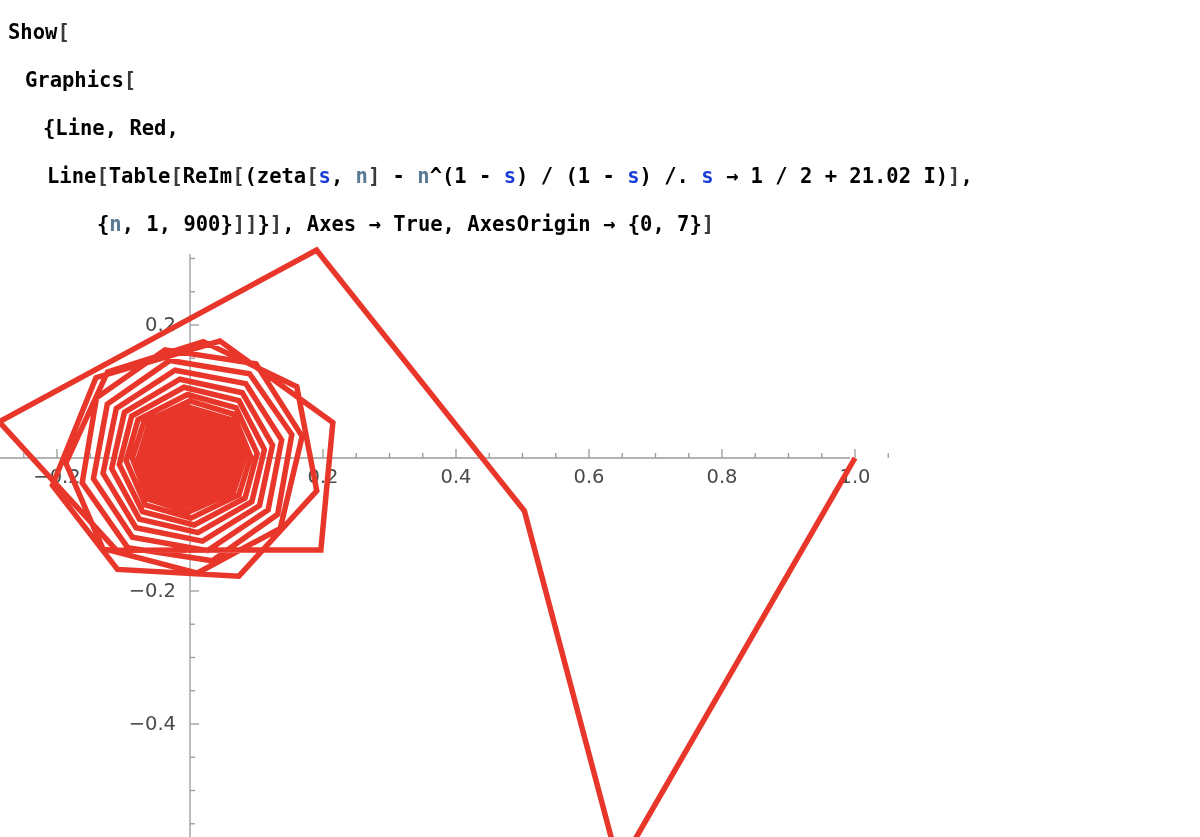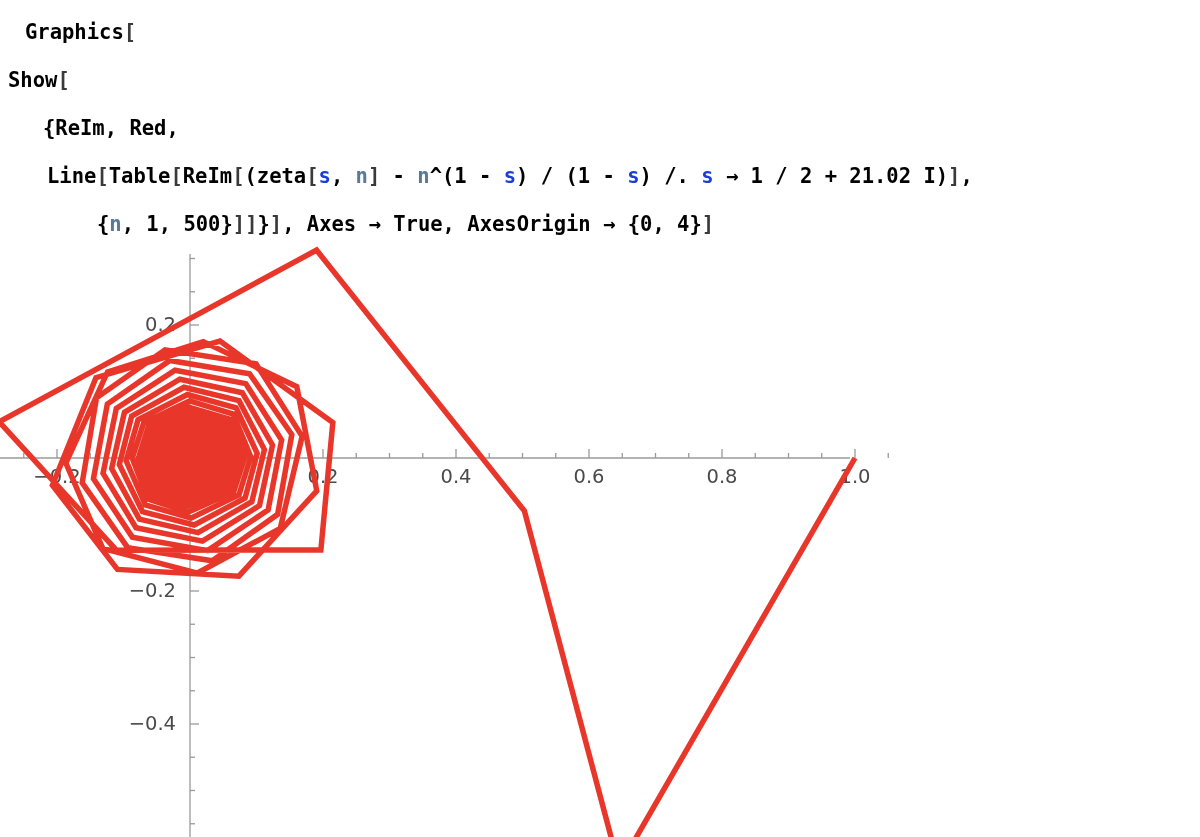--- a/index.html
+++ b/index.html
@@ -62,25 +62,25 @@
     font-size: 19.5px;
     fill: #4a4a4a;
   }
   .tl-x { text-anchor: middle; dominant-baseline: hanging; }
   .tl-y { text-anchor: end; dominant-baseline: middle; }
 </style>
 </head>
 <body>
 
 <div id="code-cell">
+  <div class="code-line ind0"><span class="tok-op">Show</span><span class="tok-brk">[</span></div>
   <div class="code-line ind1"><span class="tok-op">Graphics</span><span class="tok-brk">[</span></div>
-  <div class="code-line ind0"><span class="tok-op">Show</span><span class="tok-brk">[</span></div>
-  <div class="code-line ind2"><span class="tok-op">{ReIm, Red,</span></div>
+  <div class="code-line ind2"><span class="tok-op">{Line, Red,</span></div>
   <div class="code-line ind3"><span class="tok-op">Line</span><span class="tok-brk">[</span><span class="tok-op">Table</span><span class="tok-brk">[</span><span class="tok-op">ReIm</span><span class="tok-brk">[</span><span class="tok-op">(zeta</span><span class="tok-brk">[</span><span class="tok-sym-s">s</span><span class="tok-op">, </span><span class="tok-sym-n">n</span><span class="tok-brk">]</span><span class="tok-op"> - </span><span class="tok-sym-n">n</span><span class="tok-op">^</span><span class="tok-op">(1 - </span><span class="tok-sym-s">s</span><span class="tok-op">) / (1 - </span><span class="tok-sym-s">s</span><span class="tok-op">) /. </span><span class="tok-sym-s">s</span><span class="tok-op"> → 1 / 2 + 21.02 I)</span><span class="tok-brk">]</span><span class="tok-op">,</span></div>
-  <div class="code-line ind4"><span class="tok-op">{</span><span class="tok-sym-n">n</span><span class="tok-op">, 1, 500}</span><span class="tok-brk">]</span><span class="tok-brk">]</span><span class="tok-op">}</span><span class="tok-brk">]</span><span class="tok-op">, Axes → True, AxesOrigin → {0, 4}</span><span class="tok-brk">]</span></div>
+  <div class="code-line ind4"><span class="tok-op">{</span><span class="tok-sym-n">n</span><span class="tok-op">, 1, 900}</span><span class="tok-brk">]</span><span class="tok-brk">]</span><span class="tok-op">}</span><span class="tok-brk">]</span><span class="tok-op">, Axes → True, AxesOrigin → {0, 7}</span><span class="tok-brk">]</span></div>
 </div>
 
 <div id="graphics-cell">
   <svg id="plot-svg" width="1200" height="605" viewBox="0 0 1200 605">
     <g>
       <line id="x-axis-line" stroke="#9a9a9a" stroke-width="1.3" x1="0" x2="850" y1="226" y2="226"></line>
       <line id="y-axis-line" stroke="#9a9a9a" stroke-width="1.3" x1="190" x2="190" y1="22" y2="605"></line>
       <g id="x-ticks">
           <line x1="-9.5" x2="-9.5" y1="226" y2="221" stroke="#9a9a9a" stroke-width="1.3"></line>
           <line x1="23.75" x2="23.75" y1="226" y2="221" stroke="#9a9a9a" stroke-width="1.3"></line>

